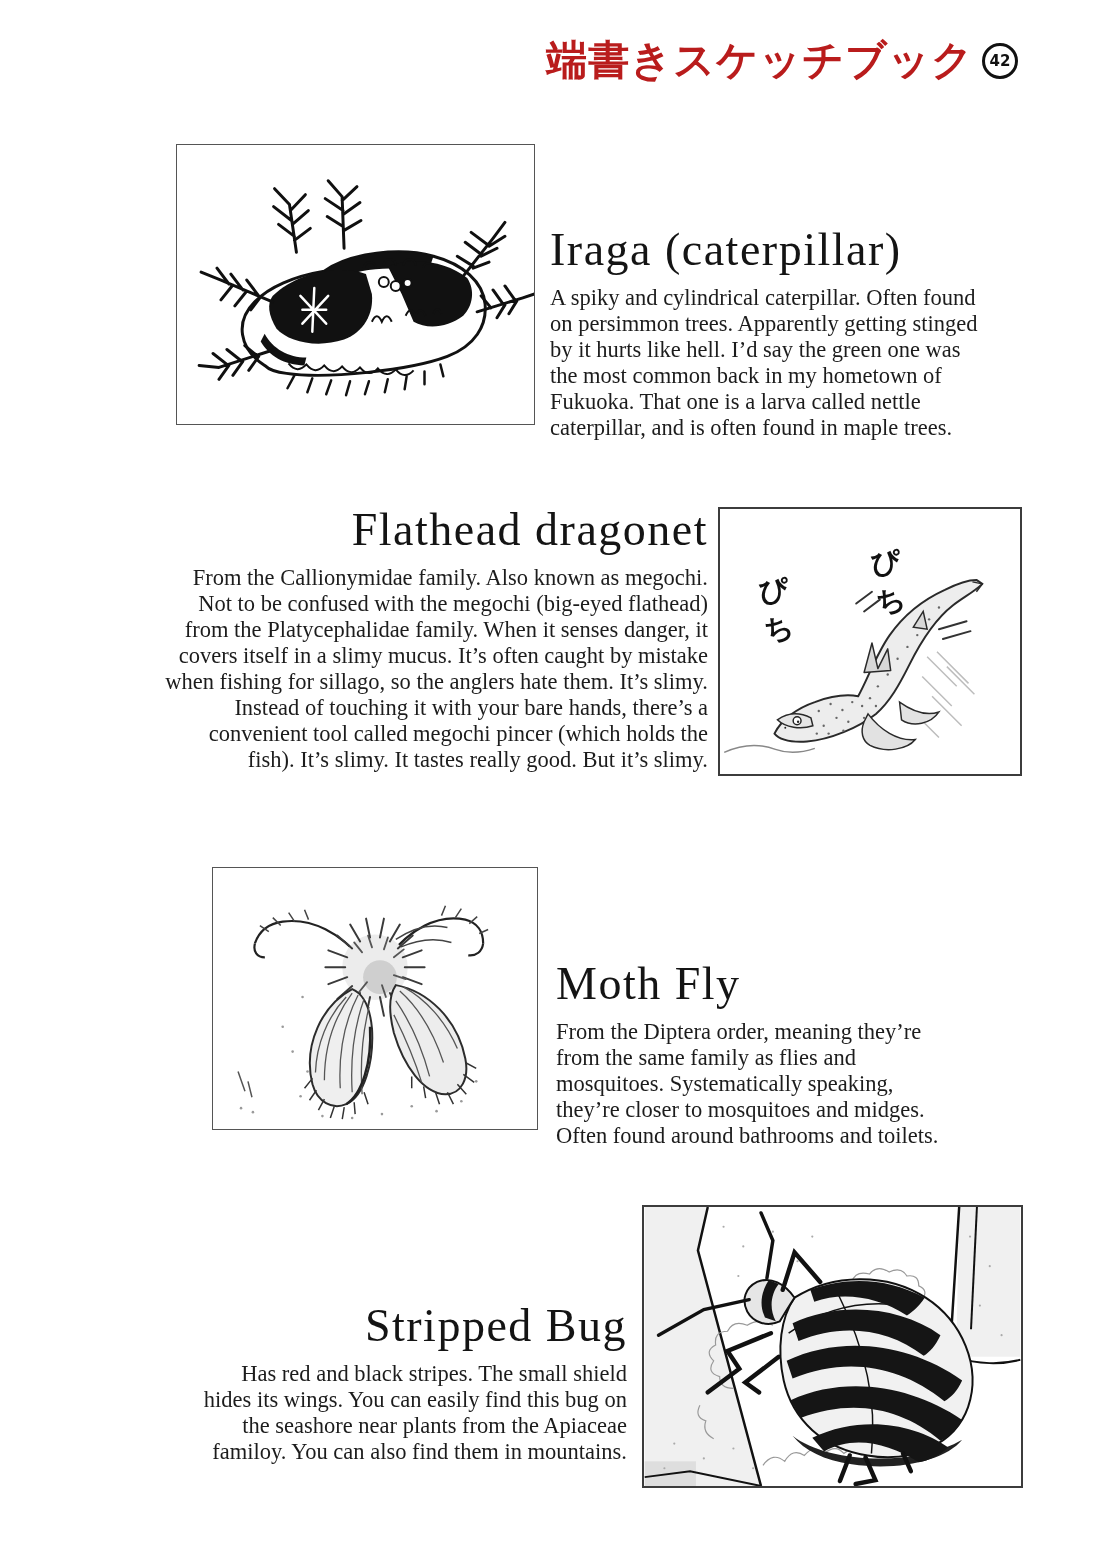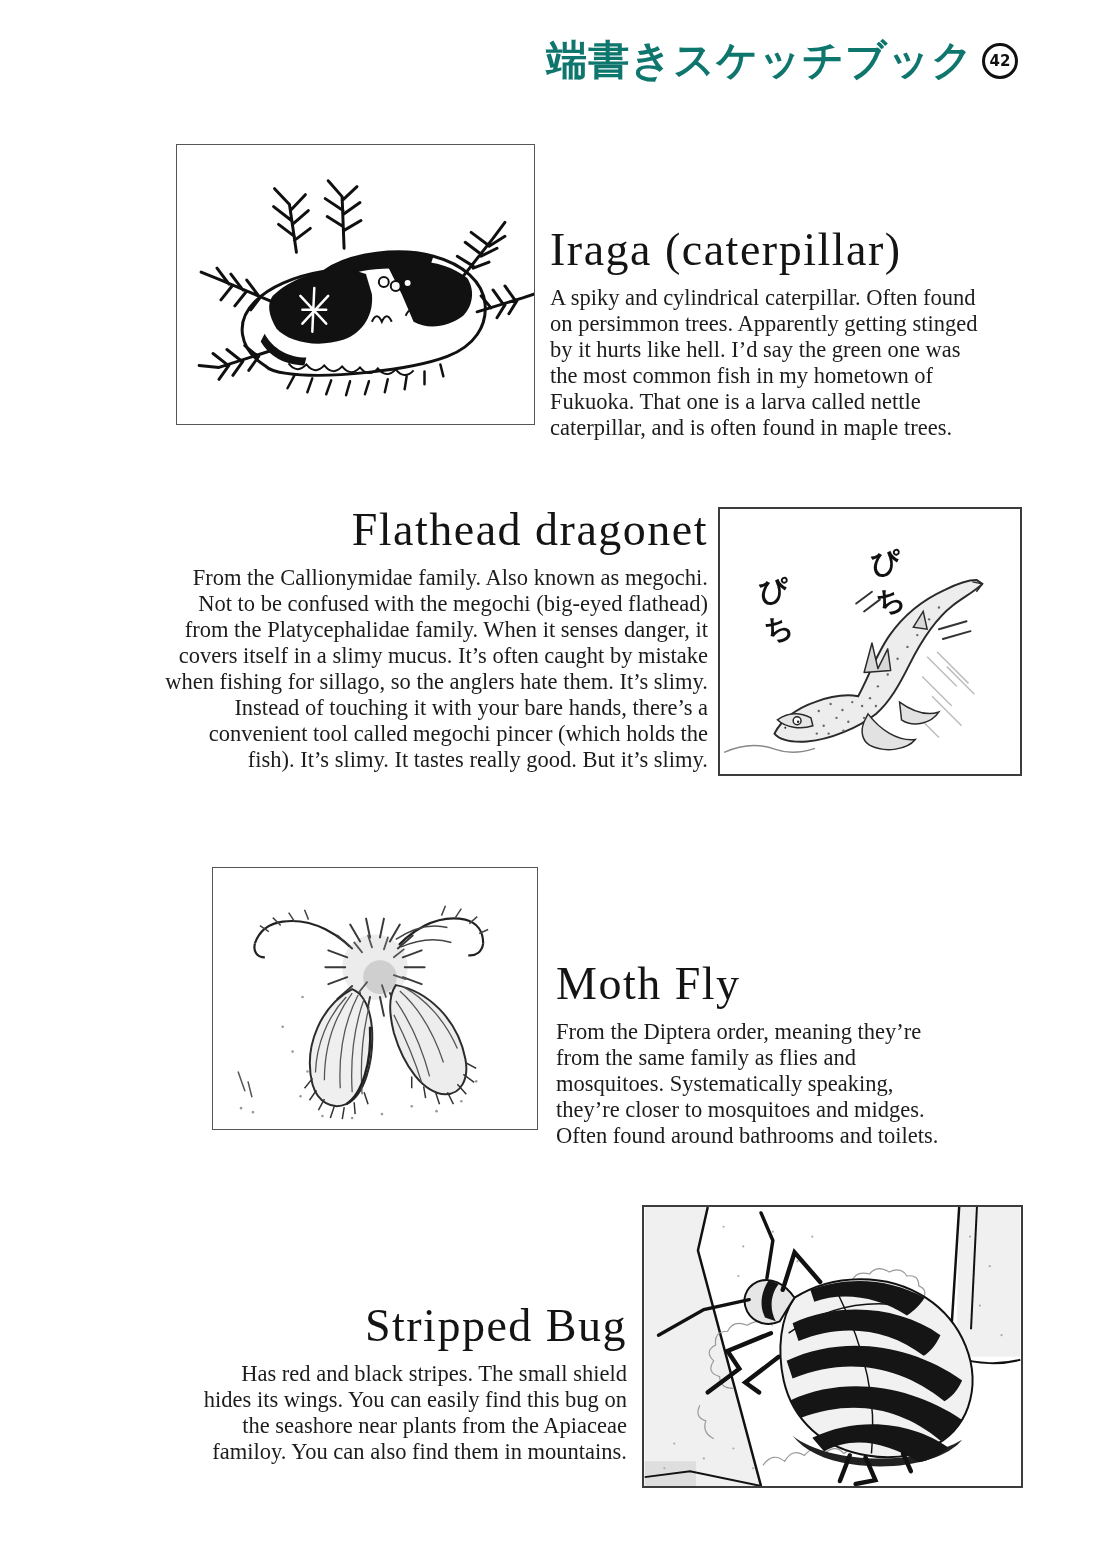--- a/index.html
+++ b/index.html
@@ -1,21 +1,21 @@
 <!DOCTYPE html>
 <html><head>
 <meta charset="utf-8">
 <style>
   html,body{margin:0;padding:0;background:#ffffff;}
   .page{position:relative;width:1100px;height:1564px;background:#ffffff;overflow:hidden;
         font-family:"Liberation Serif",serif;color:#1a1a1a;}
   
   .hdr{position:absolute;top:40px;right:82px;display:flex;align-items:center;gap:8px;}
   .hdr-title{font-family:"DejaVu Sans",sans-serif;font-weight:800;font-size:41px;line-height:1;
-             letter-spacing:1px;color:#0f766e;white-space:nowrap;text-align:center;}
+             letter-spacing:1px;color:#b91c1c;white-space:nowrap;text-align:center;}
   .hdr-badge{width:36px;height:36px;border:3px solid #111;border-radius:50%;
              display:flex;align-items:center;justify-content:center;
              font-family:"DejaVu Sans",sans-serif;font-weight:800;font-size:15px;color:#111;
              box-sizing:border-box;flex:0 0 auto;}
   
   .panel{position:absolute;background:#fff;box-sizing:border-box;}
   .panel.thin{border:1.5px solid #555;}
   .panel.thick{border:2px solid #3c3c3c;}
   .panel svg{display:block;width:100%;height:100%;}
   
@@ -79,21 +79,21 @@
       </g>
     </svg>
   </div>
 
   <div class="sec left" style="left:550px;top:212px;">
     <h2 class="sec-title">Iraga (caterpillar)</h2>
     <div>
       <div class="bline">A spiky and cylindrical caterpillar. Often found</div>
       <div class="bline">on persimmon trees. Apparently getting stinged</div>
       <div class="bline">by it hurts like hell. I’d say the green one was</div>
-      <div class="bline">the most common fish in my hometown of</div>
+      <div class="bline">the most common back in my hometown of</div>
       <div class="bline">Fukuoka. That one is a larva called nettle</div>
       <div class="bline">caterpillar, and is often found in maple trees.</div>
     </div>
   </div>
 
   <div class="sec right" style="right:392px;top:504px;">
     <h2 class="sec-title">Flathead dragonet</h2>
     <div>
       <div class="bline">From the Callionymidae family. Also known as megochi.</div>
       <div class="bline">Not to be confused with the megochi (big-eyed flathead)</div>

